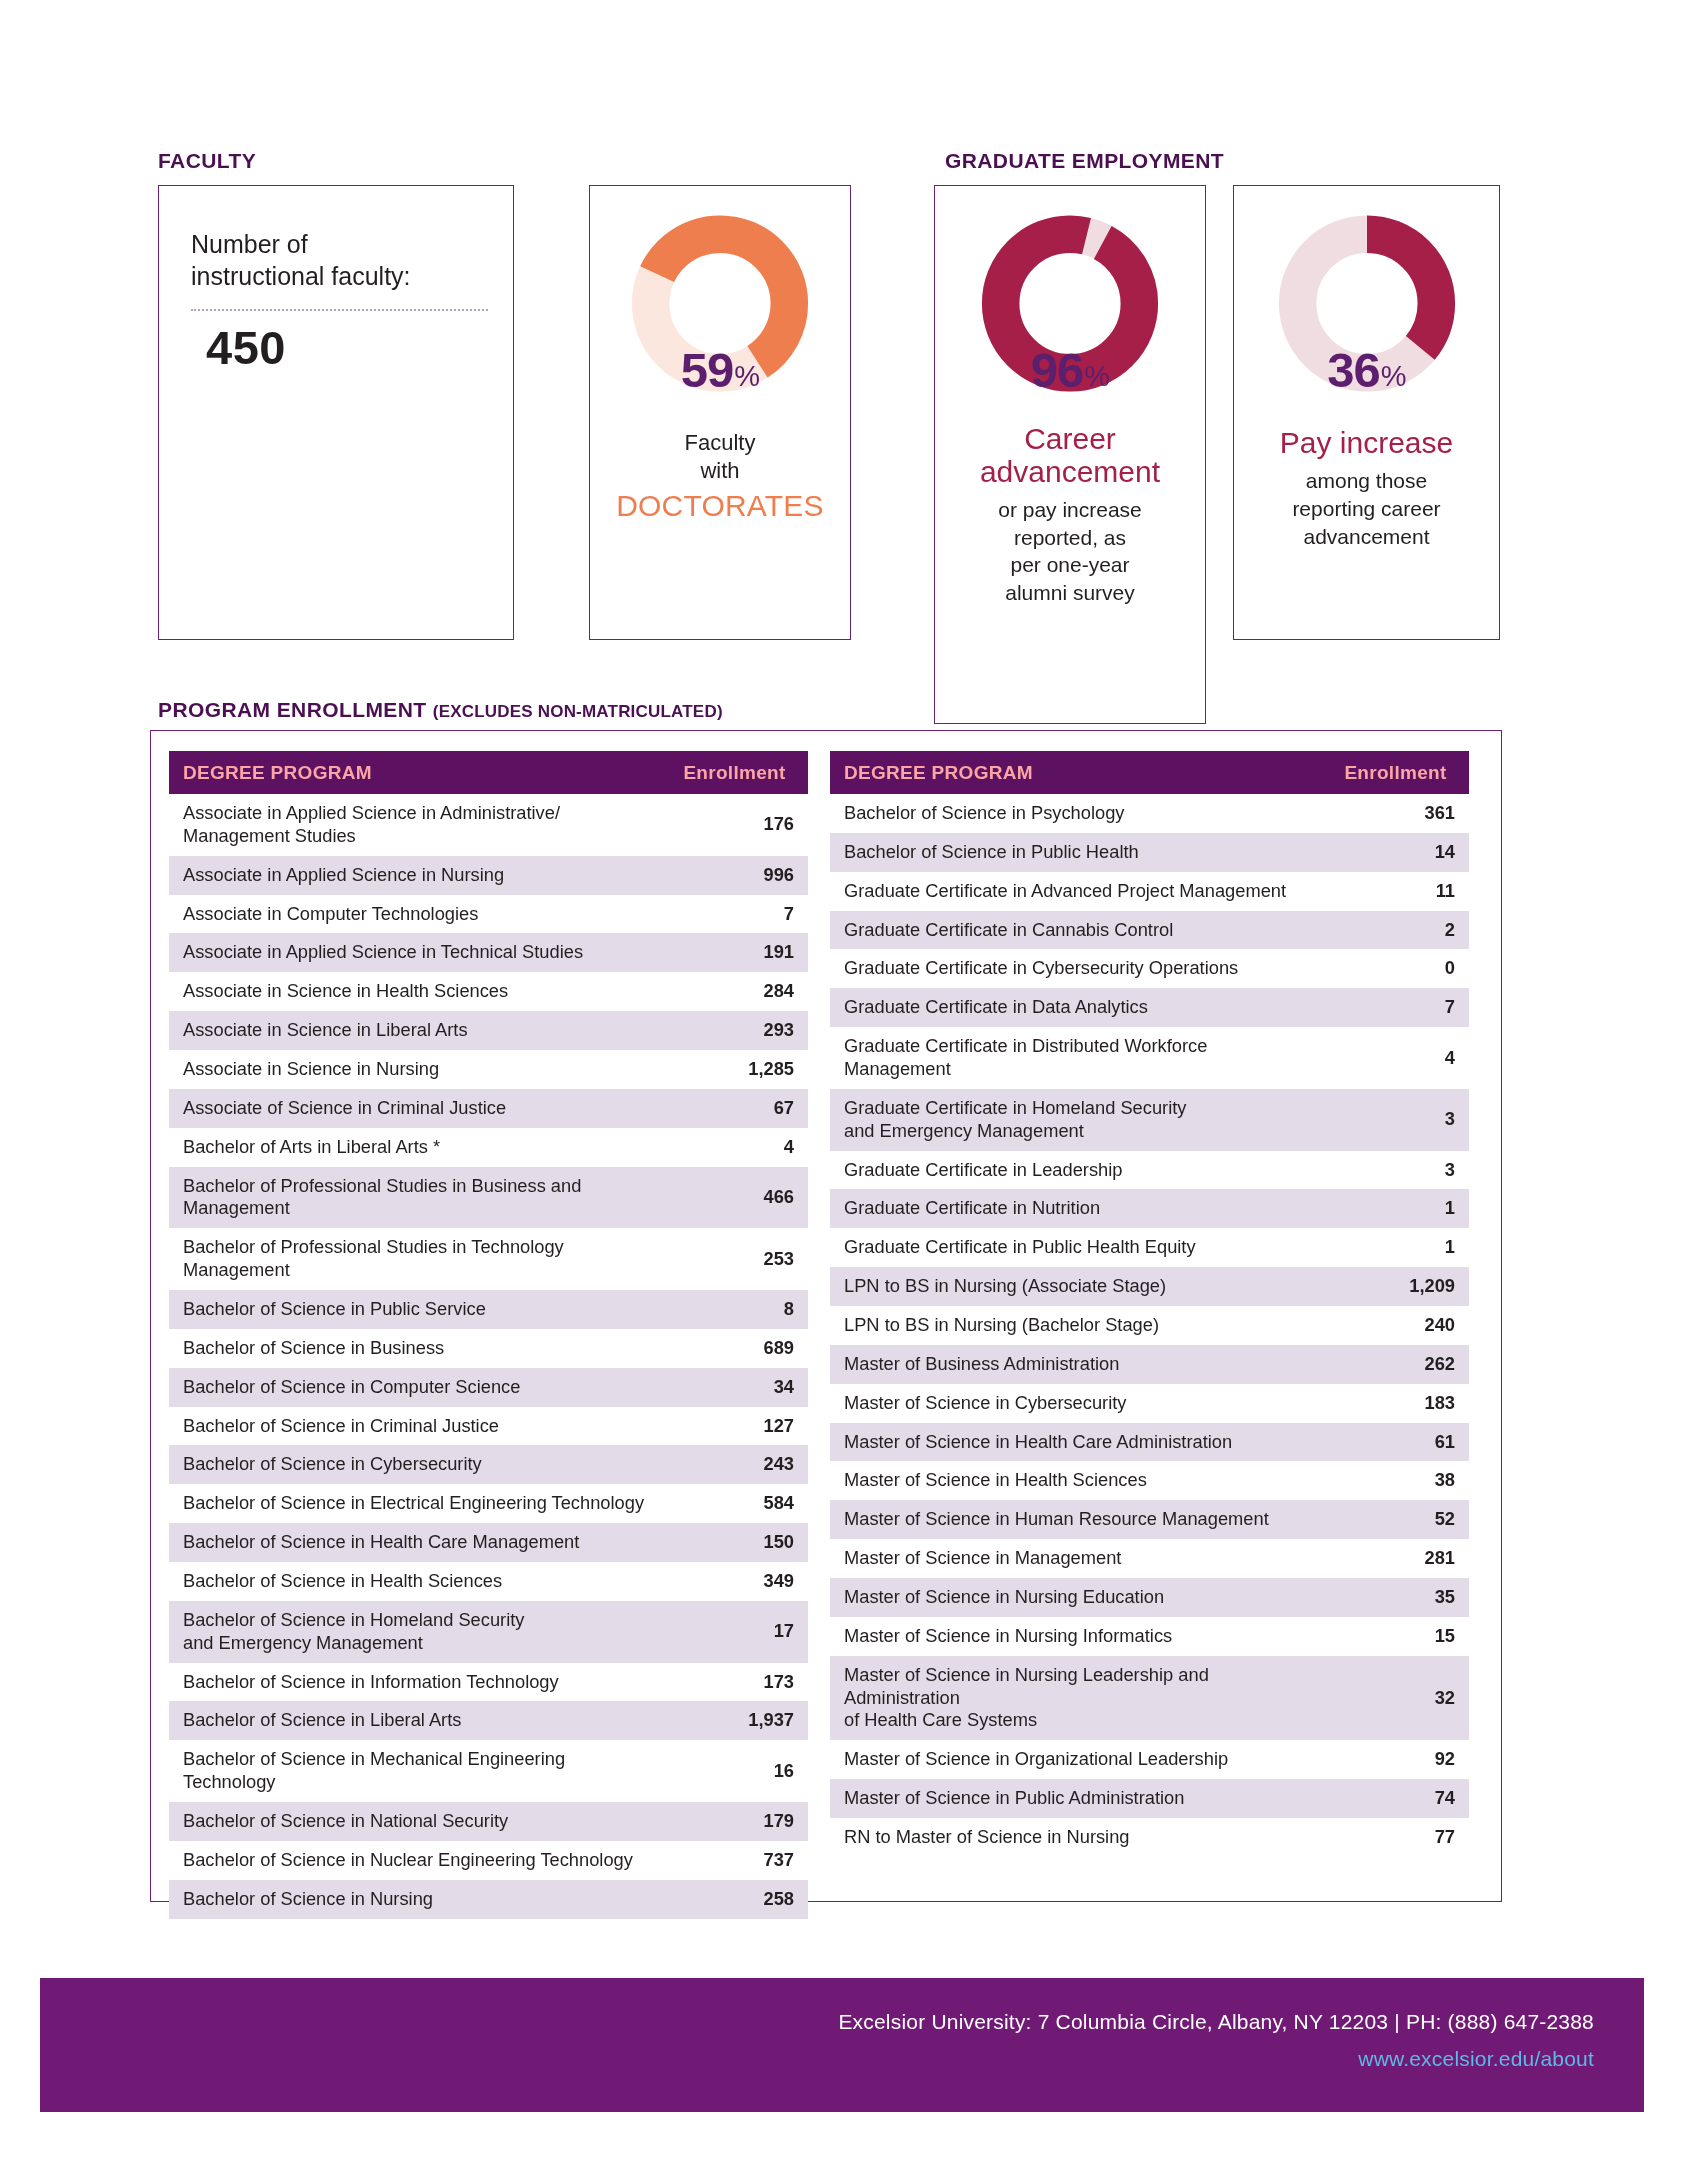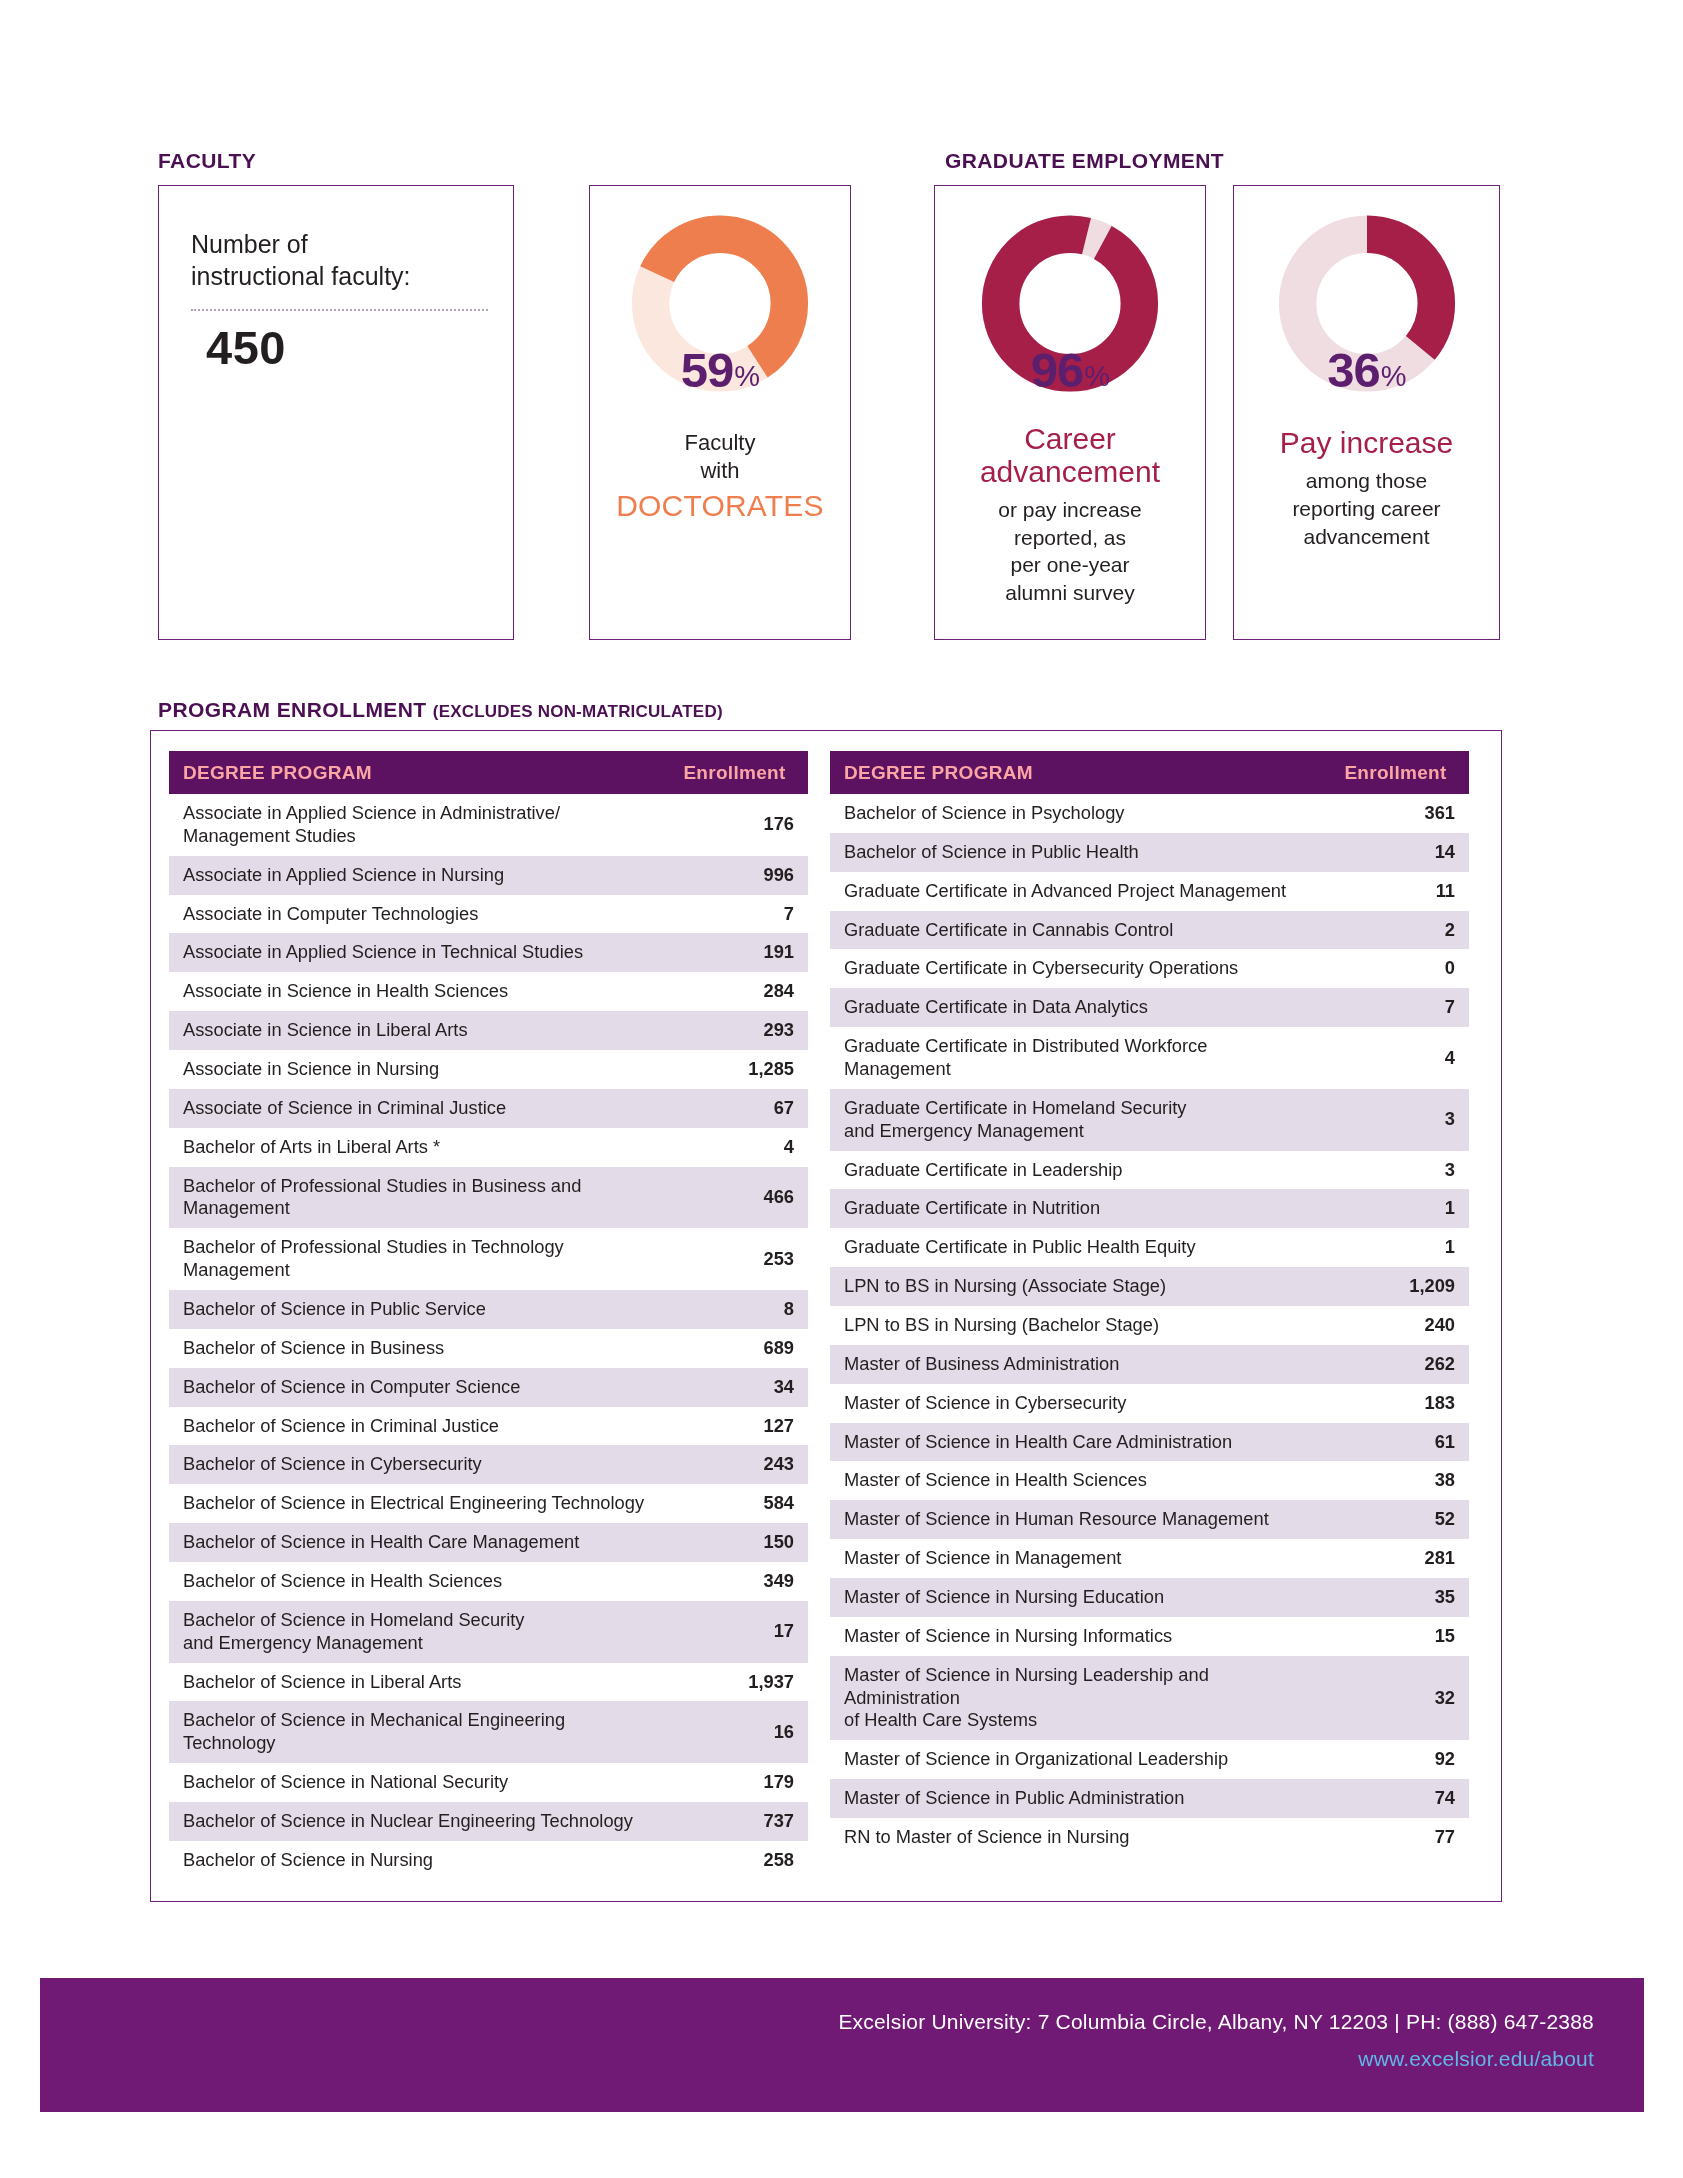--- a/index.html
+++ b/index.html
@@ -27,21 +27,21 @@
 
   
   .card{
     position:absolute;
     box-sizing:border-box;
     border:1.4px solid #6d2077;
     background:#fff;
   }
   #card-faculty{left:158px;top:185px;width:356px;height:455px;}
   #card-doctorates{left:589px;top:185px;width:262px;height:455px;}
-  #card-career{left:934px;top:185px;width:272px;height:455px;}
+  #card-career{left:934px;top:185px;width:272px;height:539px;}
   #card-pay{left:1233px;top:185px;width:267px;height:455px;}
 
   .faculty-label{
     position:absolute;left:32px;top:42px;width:297px;
     font-size:25px;line-height:1.28;color:#231f20;
   }
   .dotline{
     position:absolute;left:32px;top:123px;width:297px;
     border-bottom:2px dotted #b0a3b5;
   }
@@ -290,20 +290,24 @@
           </tr>
           <tr>
             <td>Bachelor of Science in Health Sciences</td>
             <td class="num">349</td>
           </tr>
           <tr>
             <td>Bachelor of Science in Homeland Security<br>and Emergency Management</td>
             <td class="num">17</td>
           </tr>
           <tr>
+            <td>Bachelor of Science in Information Technology</td>
+            <td class="num">173</td>
+          </tr>
+          <tr>
             <td>Bachelor of Science in Liberal Arts</td>
             <td class="num">1,937</td>
           </tr>
           <tr>
             <td>Bachelor of Science in Mechanical Engineering Technology</td>
             <td class="num">16</td>
           </tr>
           <tr>
             <td>Bachelor of Science in National Security</td>
             <td class="num">179</td>

